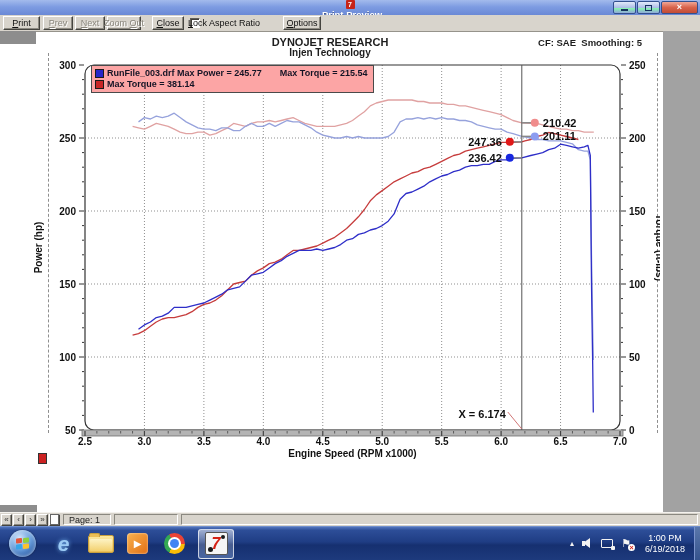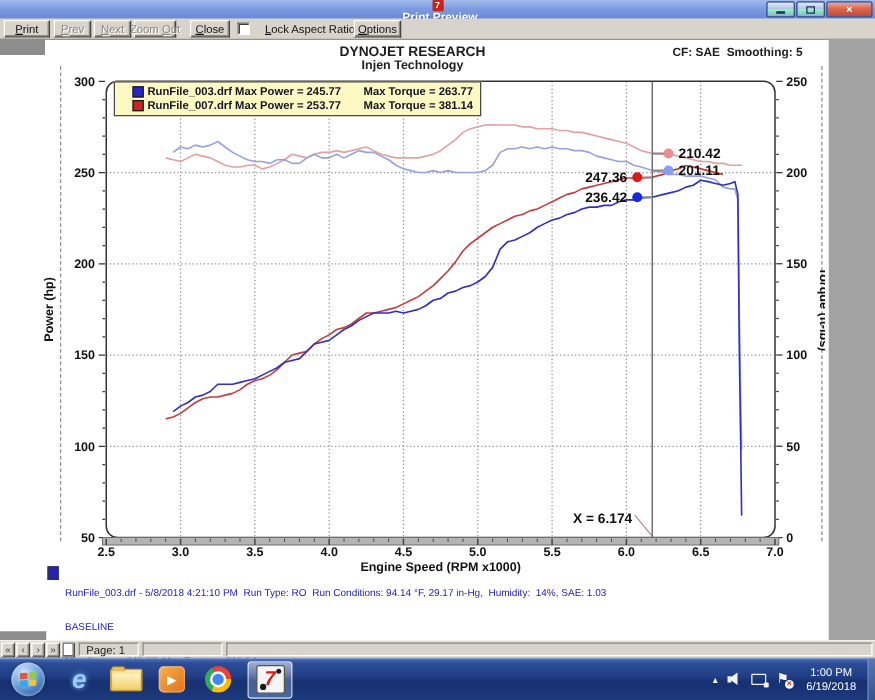--- a/index.html
+++ b/index.html
@@ -40,22 +40,22 @@
   .grey-right{position:absolute;left:663px;top:31px;width:37px;height:481px;background:#a2a2a2;}
   .hscroll-thumb{position:absolute;left:0;top:505px;width:37px;height:7px;background:#8d8d8d;}
   .hdr1{position:absolute;top:36px;left:0;width:660px;text-align:center;font-size:11px;
     font-weight:bold;color:#1d1d1d;}
   .hdr2{position:absolute;top:47px;left:0;width:660px;text-align:center;font-size:10px;
     font-weight:bold;color:#1d1d1d;}
   .cfnote{position:absolute;top:37px;right:58px;font-size:9.5px;font-weight:bold;color:#1d1d1d;white-space:pre;}
   .dashL{position:absolute;left:48px;top:53px;height:380px;border-left:1px dashed #8f8f8f;}
   .dashR{position:absolute;left:657px;top:53px;height:380px;border-left:1px dashed #8f8f8f;}
   .chart-wrap{position:absolute;left:30px;top:55px;width:630px;height:410px;}
-  .legend{position:absolute;left:91px;top:65px;border:1px solid #4a4a4a;background:#fef9c3;
-    padding:2px 6px 2px 14px;z-index:5;}
+  .legend{position:absolute;left:91px;top:65px;border:1px solid #4a4a4a;background:#fca5a5;
+    padding:2px 6px 2px 3px;z-index:5;}
   .leg-row{display:flex;align-items:center;font-size:9px;font-weight:bold;color:#141425;
     line-height:11px;white-space:pre;}
   .leg-sw{width:7px;height:7px;border:1px solid #1a1a1a;margin-right:3px;flex:0 0 auto;}
   .leg-left{margin-right:18px;}
   
   .runs{position:absolute;left:38px;top:452px;font-size:8px;line-height:9px;}
   .run-row{display:flex;margin-bottom:5px;}
   .run-sw{width:7px;height:9px;border:1px solid #333;margin:1px 5px 0 0;flex:0 0 auto;}
   .run-lines{white-space:pre;}
   
@@ -146,21 +146,21 @@
   </span>
 </div>
 
 <div class="toolbar">
   <span class="tbtn" style="left:3px;width:37px;"><span></span><span class="u">P</span><span>rint</span></span>
   <span class="tbtn disabled" style="left:43px;width:30px;"><span></span><span class="u">P</span><span>rev</span></span>
   <span class="tbtn disabled" style="left:75px;width:30px;"><span></span><span class="u">N</span><span>ext</span></span>
   <span class="tbtn disabled" style="left:107px;width:34px;"><span>Zoom </span><span class="u">O</span><span>ut</span></span>
   <span class="tbtn" style="left:152px;width:32px;"><span></span><span class="u">C</span><span>lose</span></span>
   <span class="chk" style="left:190px;"></span>
-  <span class="chk-label" style="left:212px;"><span class="u">L</span><span>ock Aspect Ratio</span></span>
+  <span class="chk-label" style="left:188px;"><span class="u">L</span><span>ock Aspect Ratio</span></span>
   <span class="tbtn" style="left:283px;width:38px;"><span class="u">O</span><span>ptions</span></span>
 </div>
 
 <div class="block-tl"></div>
 <div class="grey-right"></div>
 <div class="hscroll-thumb"></div>
 
 <div class="hdr1">DYNOJET RESEARCH</div>
 <div class="hdr2">Injen Technology</div>
 <div class="cfnote">CF: SAE  Smoothing: 5</div>
@@ -325,38 +325,29 @@
       <text x="12" y="192.5" text-anchor="middle" font-size="10" font-weight="bold" fill="#111" transform="rotate(-90 12 192.5)">Power (hp)</text>
       <text x="626" y="192.5" text-anchor="middle" font-size="10" font-weight="bold" fill="#111" transform="rotate(90 626 192.5)">Torque (ft-lbs)</text>
       <text x="322.5" y="402" text-anchor="middle" font-size="10" font-weight="bold" fill="#111">Engine Speed (RPM x1000)</text>
     </svg>
 </div>
 
 <div class="legend">
   <div class="leg-row">
     <span class="leg-sw" style="background: rgb(38, 38, 200);"></span>
     <span class="leg-left">RunFile_003.drf Max Power = 245.77</span>
-    <span>Max Torque = 263.77</span>
+    <span>Max Torque = 215.54</span>
   </div>
   <div class="leg-row">
     <span class="leg-sw" style="background: rgb(200, 38, 38);"></span>
-    <span class="leg-left">RunFile_007.drf Max Power = 253.77</span>
     <span>Max Torque = 381.14</span>
   </div>
 </div>
 
 <div class="runs">
-  <div class="run-row">
-    <span class="run-sw" style="background: rgb(34, 34, 187);"></span>
-    <div class="run-lines" style="color: rgb(34, 34, 187);">
-      <div>RunFile_003.drf - 5/8/2018 4:21:10 PM  Run Type: RO  Run Conditions: 94.14 °F, 29.17 in-Hg,  Humidity:  14%, SAE: 1.03</div>
-      <div>BASELINE</div>
-      <div>Max Power = 245.77  Max Torque = 215.54</div>
-    </div>
-  </div>
   <div class="run-row">
     <span class="run-sw" style="background: rgb(204, 34, 34);"></span>
     <div class="run-lines" style="color: rgb(204, 34, 34);">
       
       
       
     </div>
   </div>
 </div>
 

